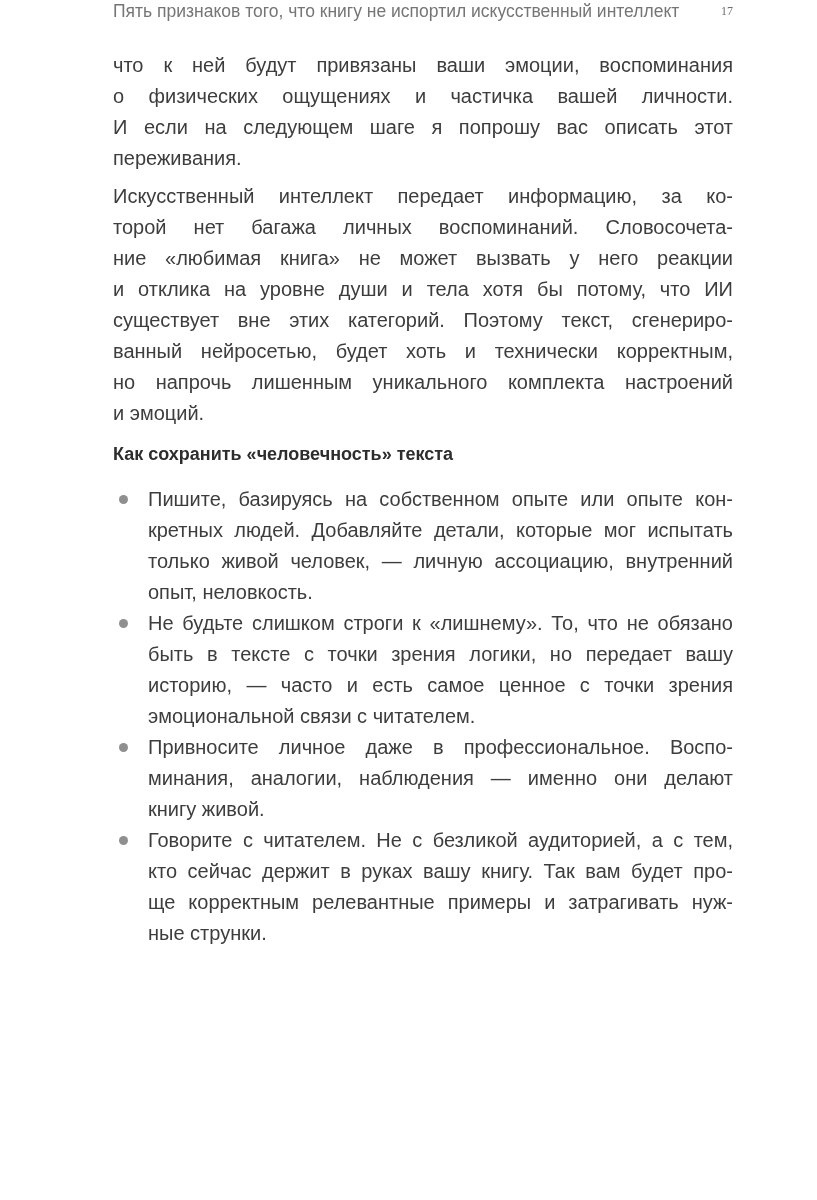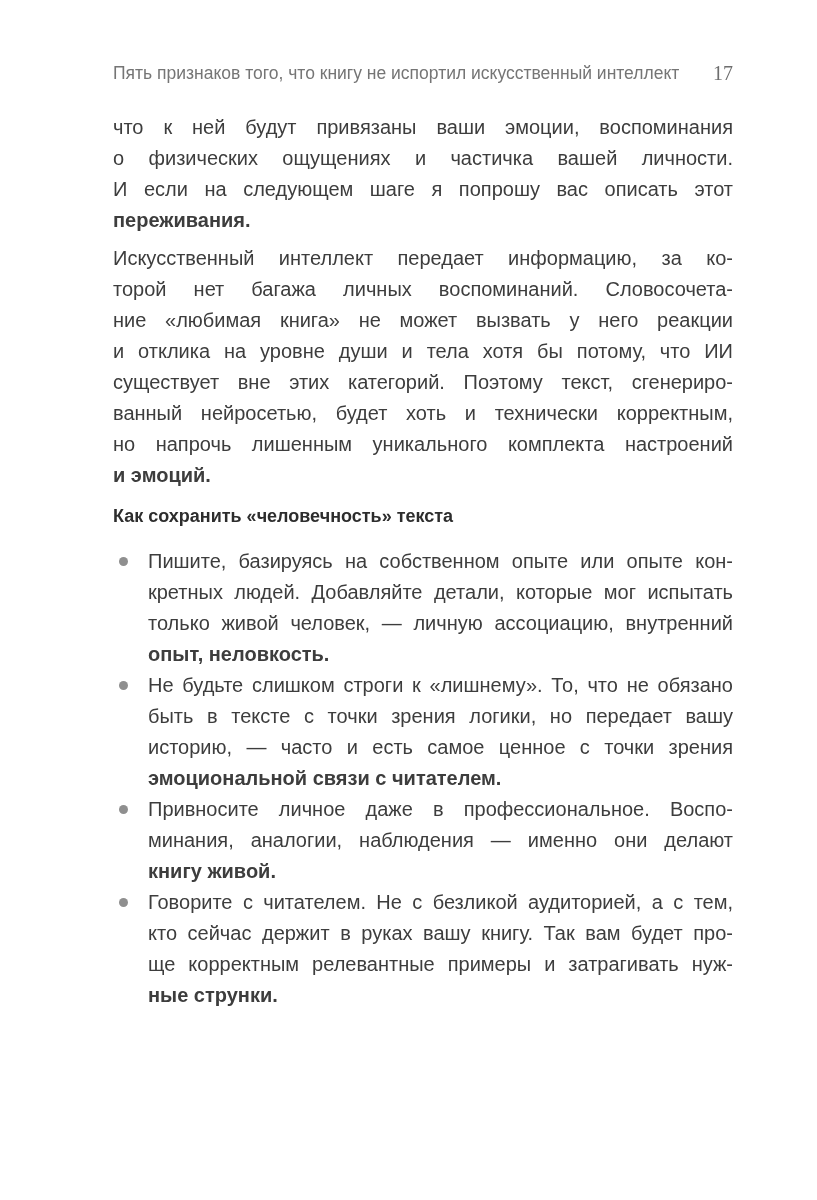--- a/index.html
+++ b/index.html
@@ -21,35 +21,34 @@
     overflow: hidden;
   }
   .content {
     position: absolute;
     left: 113px;
     top: 0;
     width: 620px;
   }
   
   .running-header {
-    margin-top: 62px;
     display: flex;
     justify-content: space-between;
     align-items: flex-end;
     height: 22px;
   }
   .running-header .title {
     font-size: 17.5px;
     line-height: 22px;
     color: var(--header-color);
     white-space: nowrap;
   }
   .running-header .pagenum {
     font-family: "Liberation Serif", "DejaVu Serif", serif;
-    font-size: 20px;
+    font-size: 12px;
     line-height: 22px;
     color: var(--pagenum-color);
   }
   
   .para, .li-text {
     font-size: 20px;
     line-height: 31px;
     color: var(--text-color);
   }
   .para-1 { margin-top: 28px; }
@@ -57,21 +56,20 @@
   .jline {
     display: block;
     height: 31px;
     overflow: hidden;
     text-align: justify;
     text-align-last: justify;
     white-space: nowrap;
   }
   .jline.final {
     text-align-last: left;
-    font-weight: bold;
   }
   .section-heading {
     margin-top: 11px;
     font-size: 18px;
     font-weight: bold;
     line-height: 29px;
     color: var(--heading-color);
   }
   
   .bullet-list {

